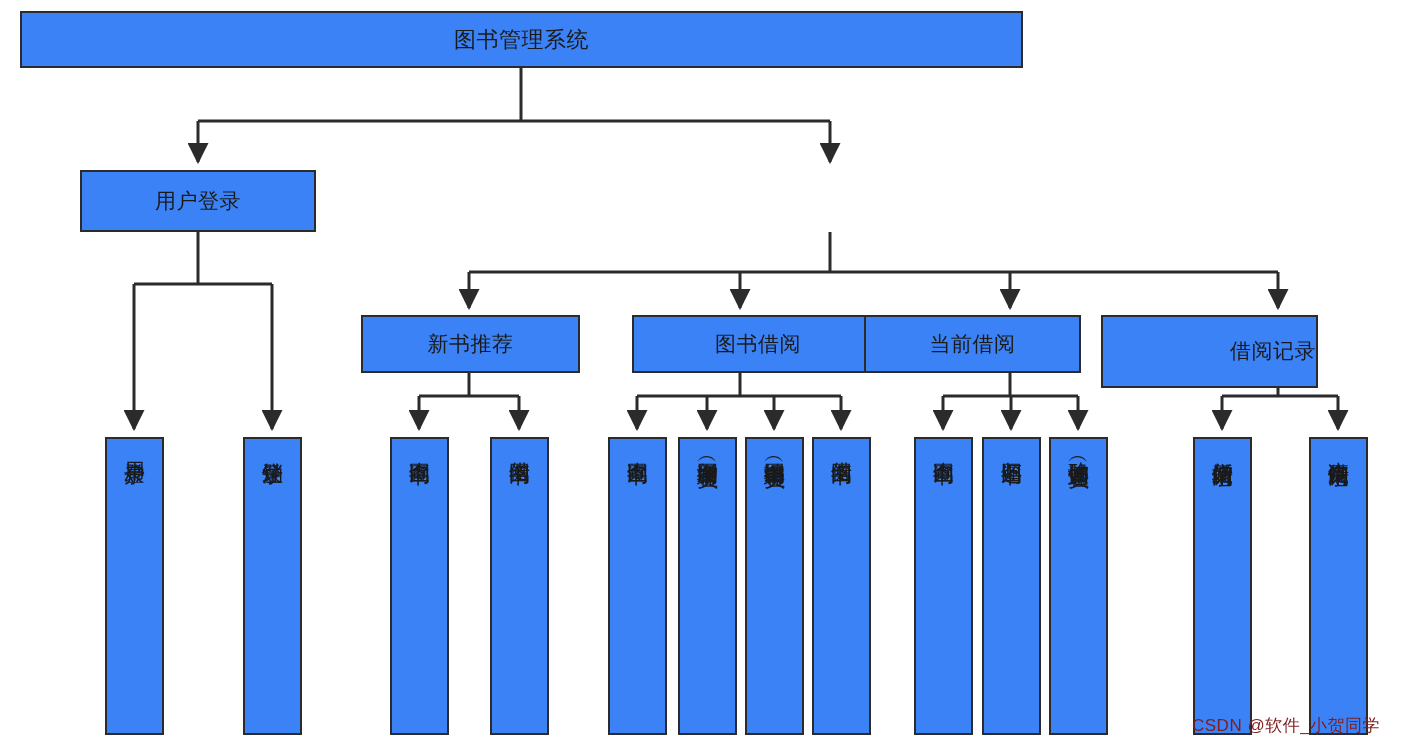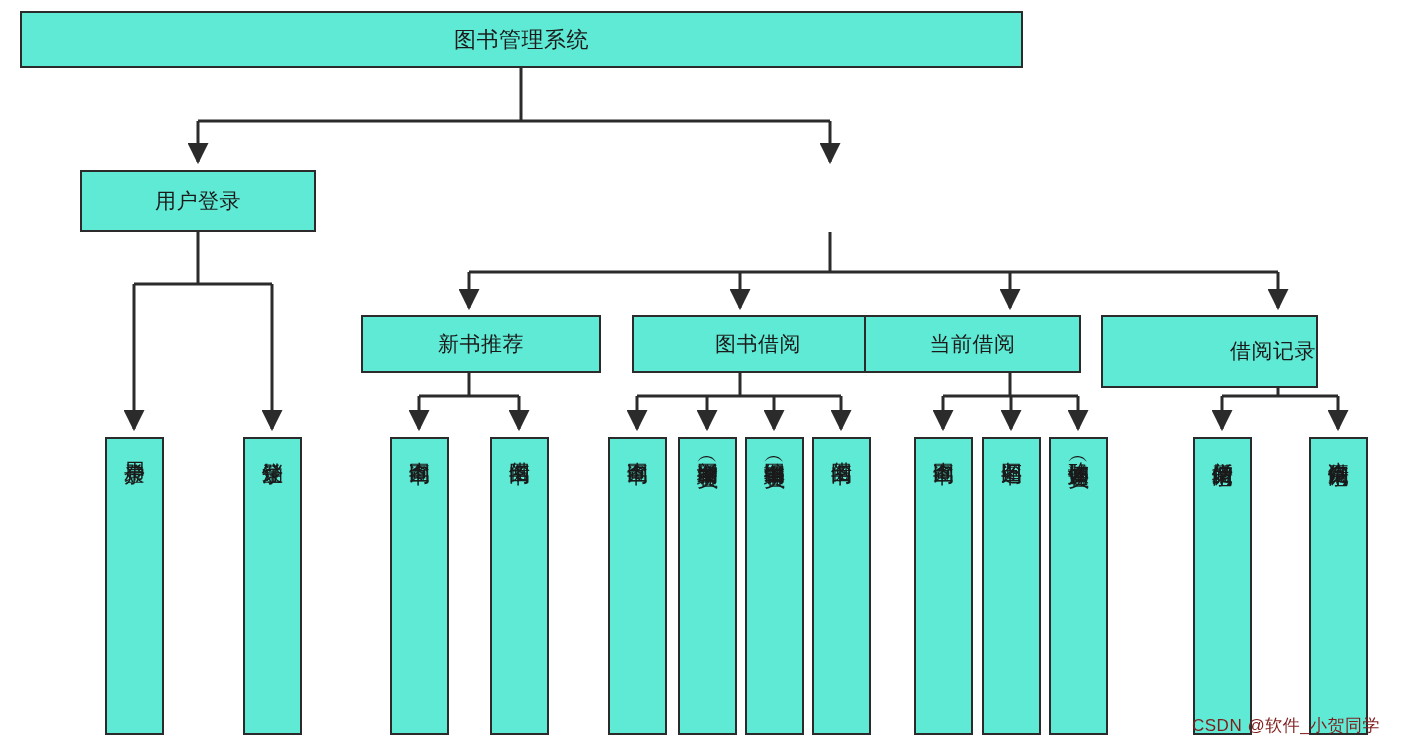--- a/index.html
+++ b/index.html
@@ -20,21 +20,21 @@
   svg#wires {
     position: absolute;
     left: 0;
     top: 0;
     width: 1405px;
     height: 747px;
   }
   .node {
     position: absolute;
     box-sizing: border-box;
-    background: #5eead4;
+    background: #3b82f6;
     border: 2.5px solid #2b2b2b;
     display: flex;
     align-items: center;
     justify-content: center;
     z-index: 3;
   }
   .node .label {
     color: #1a1a1a;
     text-align: center;
     line-height: 1.15;
@@ -133,21 +133,21 @@
   </svg>
 
   <div class="node horiz root" style="left:20px; top:11px; width:1003px; height:57px;">
     <span class="label">图书管理系统</span>
   </div>
 
   <div class="node horiz" style="left:80px; top:170px; width:236px; height:62px;">
     <span class="label">用户登录</span>
   </div>
 
-  <div class="node horiz" style="left:361px; top:315px; width:240px; height:58px;">
+  <div class="node horiz" style="left:361px; top:315px; width:219px; height:58px;">
     <span class="label">新书推荐</span>
   </div>
   <div class="node horiz" style="left:632px; top:315px; width:252px; height:58px;">
     <span class="label">图书借阅</span>
   </div>
   <div class="node horiz" style="left:864px; top:315px; width:217px; height:58px;">
     <span class="label">当前借阅</span>
   </div>
   <div class="node horiz" style="left:1101px; top:315px; width:217px; height:73px;justify-content:flex-end;">
     <span class="label">借阅记录</span>

